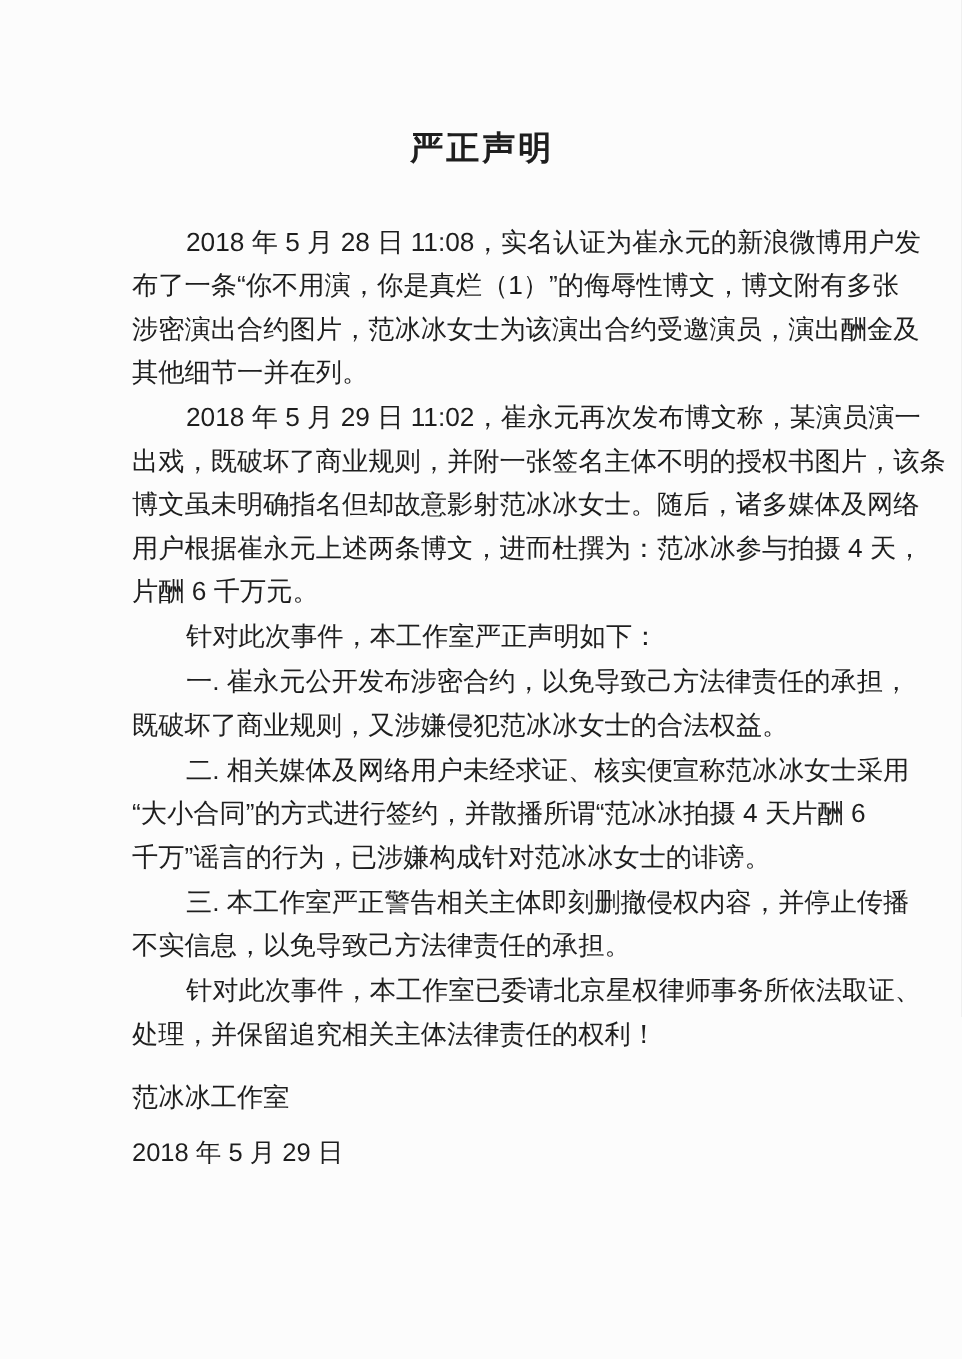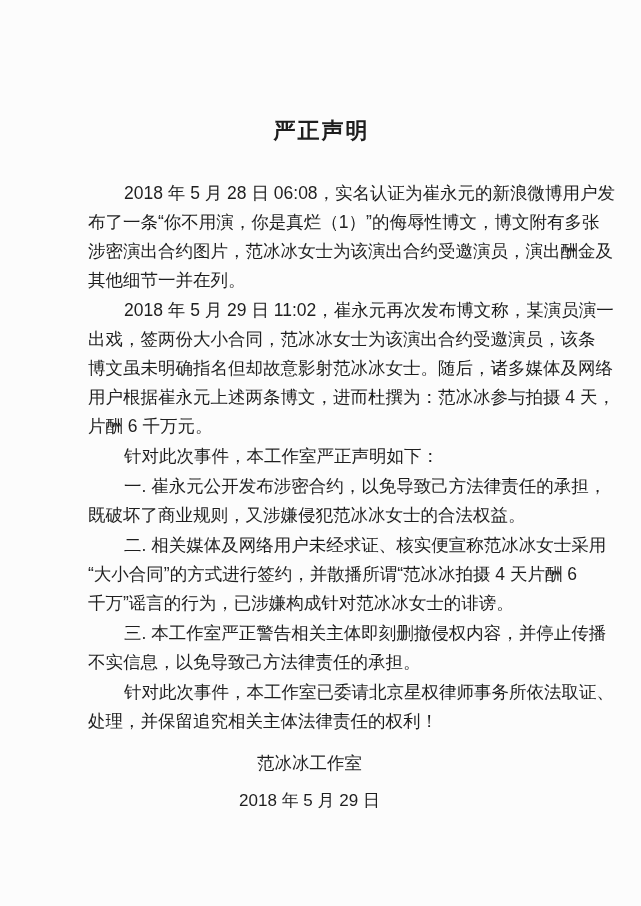--- a/index.html
+++ b/index.html
@@ -9,21 +9,20 @@
     width: 641px;
     height: 906px;
     margin: 0 auto;
     background: #fcfcfc;
     font-family: "Liberation Sans", "DejaVu Sans", sans-serif;
     color: #1e1e1e;
     overflow: hidden;
   }
   .content {
     padding: 84px 86px 0 88px;
-    margin-top: 32px;
   }
   .doc-title {
     text-align: center;
     font-size: 22px;
     font-weight: bold;
     letter-spacing: 2px;
     margin-bottom: 33px;
   }
   .para { margin-bottom: 1px; }
   .ln {
@@ -34,21 +33,21 @@
     overflow: visible;
   }
   
   .just {
     text-align: justify;
     text-align-last: justify;
   }
   .first { text-indent: 36px; }
   .sig-block {
     margin-top: 13px;
-    text-align: center;
+    text-align: left;
     padding-right: 24px;
   }
   .sig-line {
     font-size: 17.5px;
     line-height: 29px;
   }
   .date-line {
     margin-top: 8px;
     font-size: 17px;
     line-height: 29px;
@@ -56,29 +55,29 @@
 </style>
 </head>
 <body>
 
 <div class="page">
   <div class="content">
 
     <div class="doc-title">严正声明</div>
 
     <div class="para">
-      <div class="ln first just">2018 年 5 月 28 日 06:08，实名认证为崔永元的新浪微博用户发</div>
+      <div class="ln first just">2018 年 5 月 28 日 11:08，实名认证为崔永元的新浪微博用户发</div>
       <div class="ln just">布了一条“你不用演，你是真烂（1）”的侮辱性博文，博文附有多张</div>
       <div class="ln just">涉密演出合约图片，范冰冰女士为该演出合约受邀演员，演出酬金及</div>
       <div class="ln">其他细节一并在列。</div>
     </div>
 
     <div class="para">
       <div class="ln first just">2018 年 5 月 29 日 11:02，崔永元再次发布博文称，某演员演一</div>
-      <div class="ln just">出戏，签两份大小合同，范冰冰女士为该演出合约受邀演员，该条</div>
+      <div class="ln just">出戏，既破坏了商业规则，并附一张签名主体不明的授权书图片，该条</div>
       <div class="ln just">博文虽未明确指名但却故意影射范冰冰女士。随后，诸多媒体及网络</div>
       <div class="ln just">用户根据崔永元上述两条博文，进而杜撰为：范冰冰参与拍摄 4 天，</div>
       <div class="ln">片酬 6 千万元。</div>
     </div>
 
     <div class="para">
       <div class="ln first">针对此次事件，本工作室严正声明如下：</div>
     </div>
 
     <div class="para">

